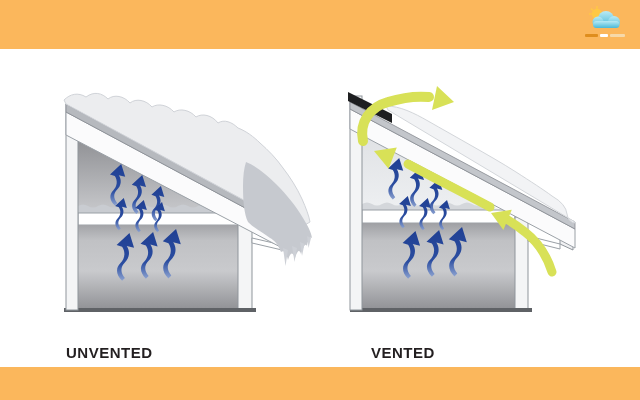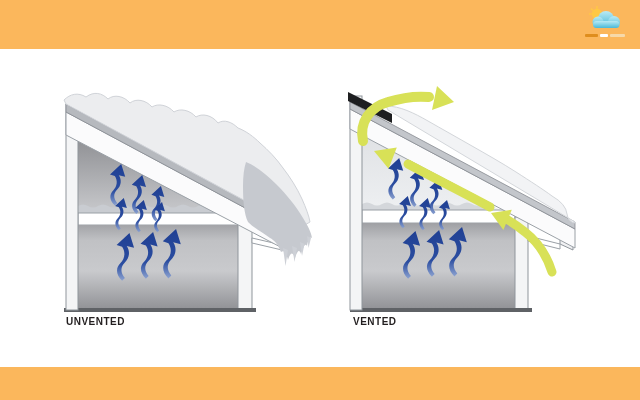--- a/index.html
+++ b/index.html
@@ -9,23 +9,23 @@
   .band.top{top:0;height:49px;}
   .band.bottom{top:367px;height:33px;}
   .logo{position:absolute;top:5px;right:10px;width:50px;height:38px;}
   .logo svg{display:block;margin:0 auto;}
   .tagline{display:flex;gap:2px;justify-content:center;align-items:center;margin-top:1px;}
   .tagline span{display:inline-block;height:3px;border-radius:1px;}
   .tagline .t1{width:13px;background:#DF8E1E;}
   .tagline .t2{width:8px;background:#FFFFFF;}
   .tagline .t3{width:15px;background:#F6D9A9;}
   .diagram-svg{position:absolute;left:0;top:0;}
-  .fig-label{position:absolute;font-size:10px;font-weight:800;letter-spacing:.5px;color:#231F20;}
+  .fig-label{position:absolute;font-size:15px;font-weight:800;letter-spacing:.5px;color:#231F20;margin-top:28px;}
   .fig-label.unvented{left:66px;top:316px;}
-  .fig-label.vented{left:353px;top:316px;}
+  .fig-label.vented{left:371px;top:316px;}
 </style>
 </head>
 <body>
 
 <div class="stage">
 
   <div class="band top">
     <div class="logo">
       <svg width="40" height="28" viewBox="0 0 40 28">
         <defs>

